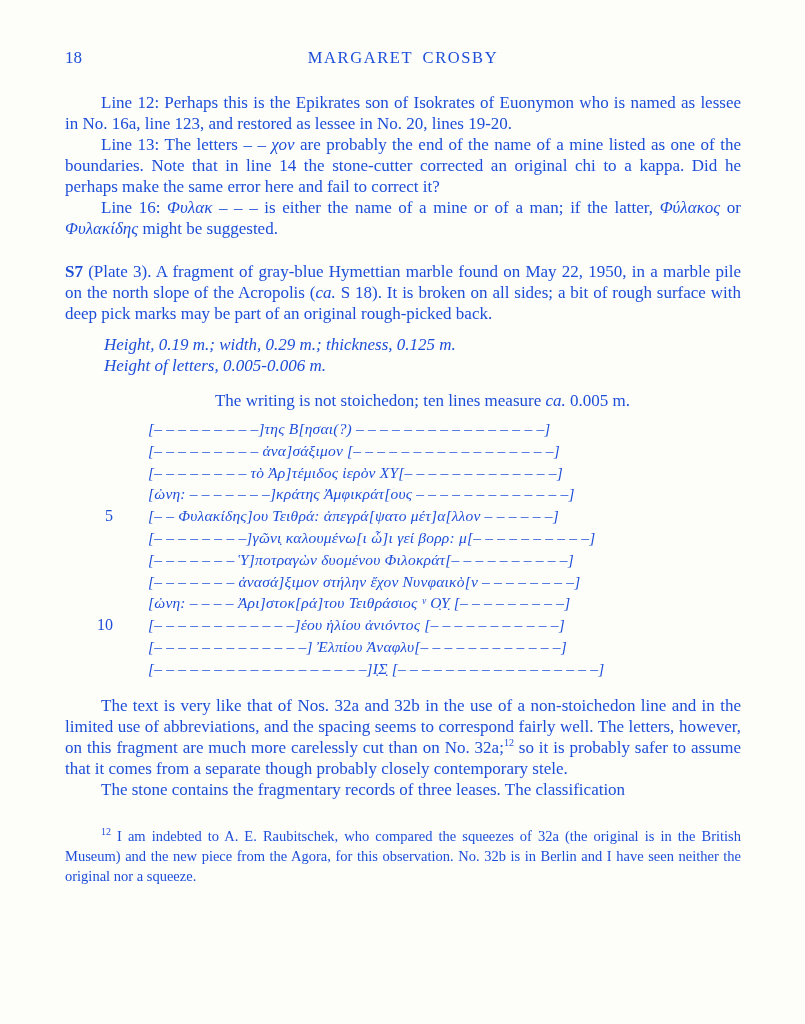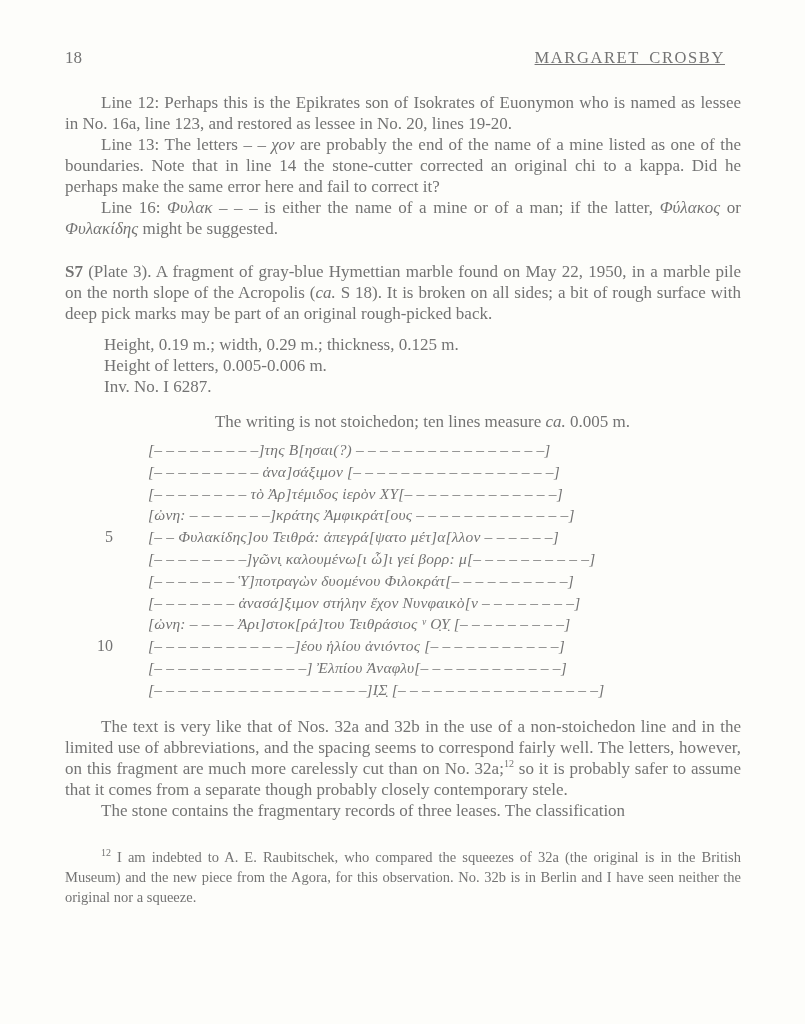--- a/index.html
+++ b/index.html
@@ -2,43 +2,42 @@
 <html><head>
 <meta charset="utf-8">
 <style>
   html, body { margin: 0; padding: 0; background: #e8e8e8; }
   .page {
     position: relative;
     width: 805px;
     height: 1024px;
     margin: 0 auto;
     background: #fdfdfa;
-    color: #737373;
+    color: #1d4ed8;
     font-family: "Liberation Serif", serif;
     box-sizing: border-box;
     padding: 48px 64px 0 65px;
     overflow: hidden;
   }
   .header-row { position: relative; height: 20px; margin-bottom: 24px; }
   .page-num { position: absolute; left: 0; top: 0; font-size: 17px; }
   .running-title {
-    position: absolute; left: 0; right: 16px; top: 0;
-    text-align: right; font-size: 16.5px; letter-spacing: 1.6px;
+    position: absolute; left: 0; right: 0; top: 0;
+    text-align: center; font-size: 16.5px; letter-spacing: 1.6px;
     word-spacing: 4px;
-    text-decoration: underline;
   }
   .para {
     font-size: 17px; line-height: 21px;
     text-align: justify; text-indent: 36px; margin: 0;
   }
   .entry-para { text-indent: 0; margin-top: 22px; }
   .s7-label { font-weight: bold; }
   .it { font-style: italic; }
   .greek { font-style: italic; }
-  .meas-block { margin-top: 10px; }
+  .meas-block { margin-top: 10px; font-style: italic; }
   .meas { font-size: 17px; line-height: 21px; padding-left: 39px; }
   .writing-line { margin-top: 14px; text-align: center; }
   .insc-block { margin-top: 9px; margin-bottom: 0; }
   .insc-row { display: flex; height: 21.8px; align-items: baseline; }
   .insc-num {
     flex: none; width: 83px; box-sizing: border-box;
     text-align: right; padding-right: 35px;
     font-size: 16px; font-style: normal;
   }
   .insc-text {
@@ -69,21 +68,20 @@
 
   <p class="para"><span>Line 13: The letters – – </span><span class="greek">χον</span><span> are probably the end of the name of a mine listed as one of the boundaries. Note that in line 14 the stone-cutter corrected an original chi to a kappa. Did he perhaps make the same error here and fail to correct it?</span></p>
 
   <p class="para"><span>Line 16: </span><span class="greek">Φυλακ – – –</span><span> is either the name of a mine or of a man; if the latter, </span><span class="greek">Φύλακος</span><span> or </span><span class="greek">Φυλακίδης</span><span> might be suggested.</span></p>
 
   <p class="para entry-para"><span class="s7-label">S7</span><span> (Plate 3). A fragment of gray-blue Hymettian marble found on May 22, 1950, in a marble pile on the north slope of the Acropolis (</span><span class="it">ca.</span><span> S 18). It is broken on all sides; a bit of rough surface with deep pick marks may be part of an original rough-picked back.</span></p>
 
   <div class="meas-block">
     <div class="meas">Height, 0.19 m.; width, 0.29 m.; thickness, 0.125 m.</div>
     <div class="meas">Height of letters, 0.005-0.006 m.</div>
-    <div class="meas">Inv. No. I 6287.</div>
   </div>
 
   <div class="meas writing-line"><span>The writing is not stoichedon; ten lines measure </span><span class="it">ca.</span><span> 0.005 m.</span></div>
 
   <div class="insc-block">
     <div class="insc-row">
       <span class="insc-num"></span>
       <span class="insc-text">[– – – – – – – – –]της Β[ησαι(?) – – – – – – – – – – – – – – – –]</span>
     </div>
     <div class="insc-row">

